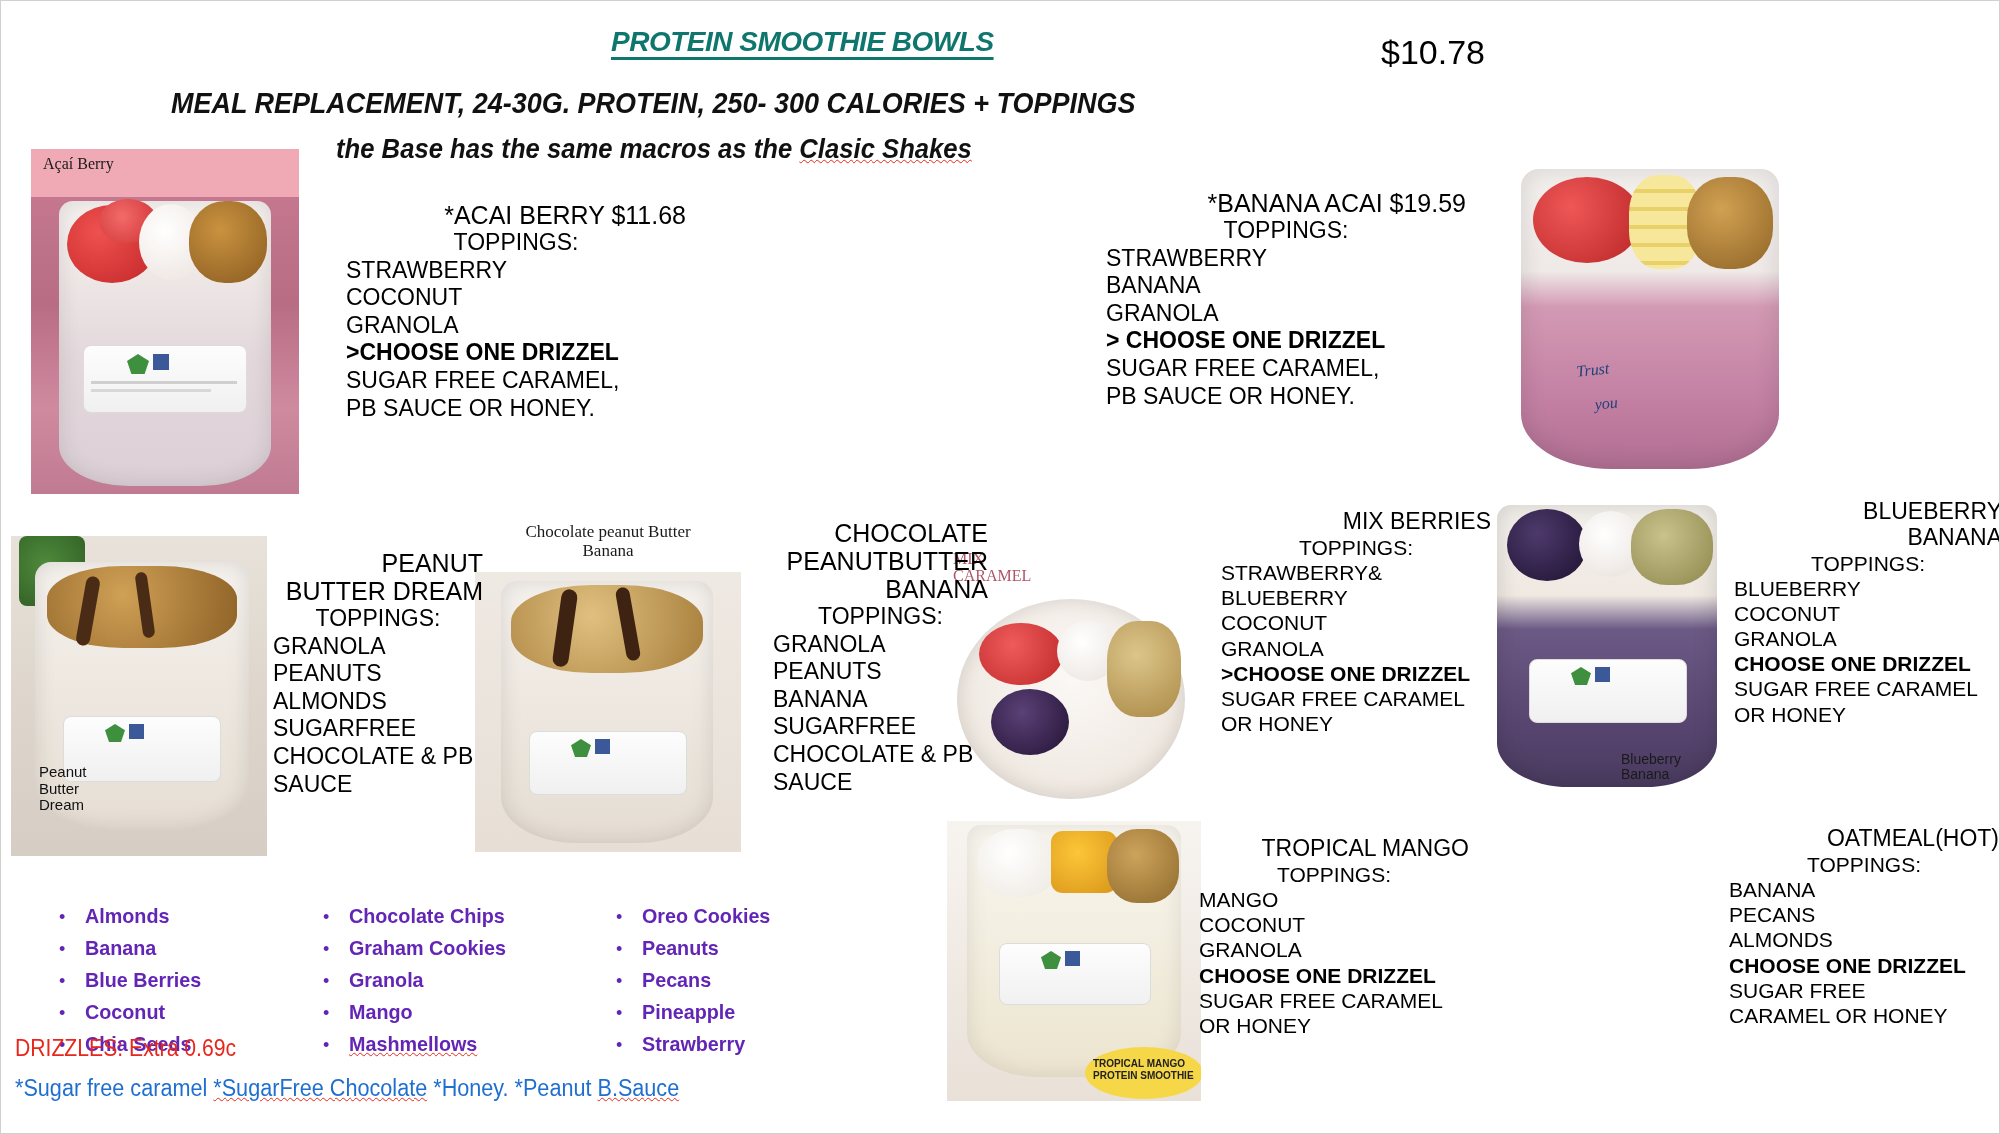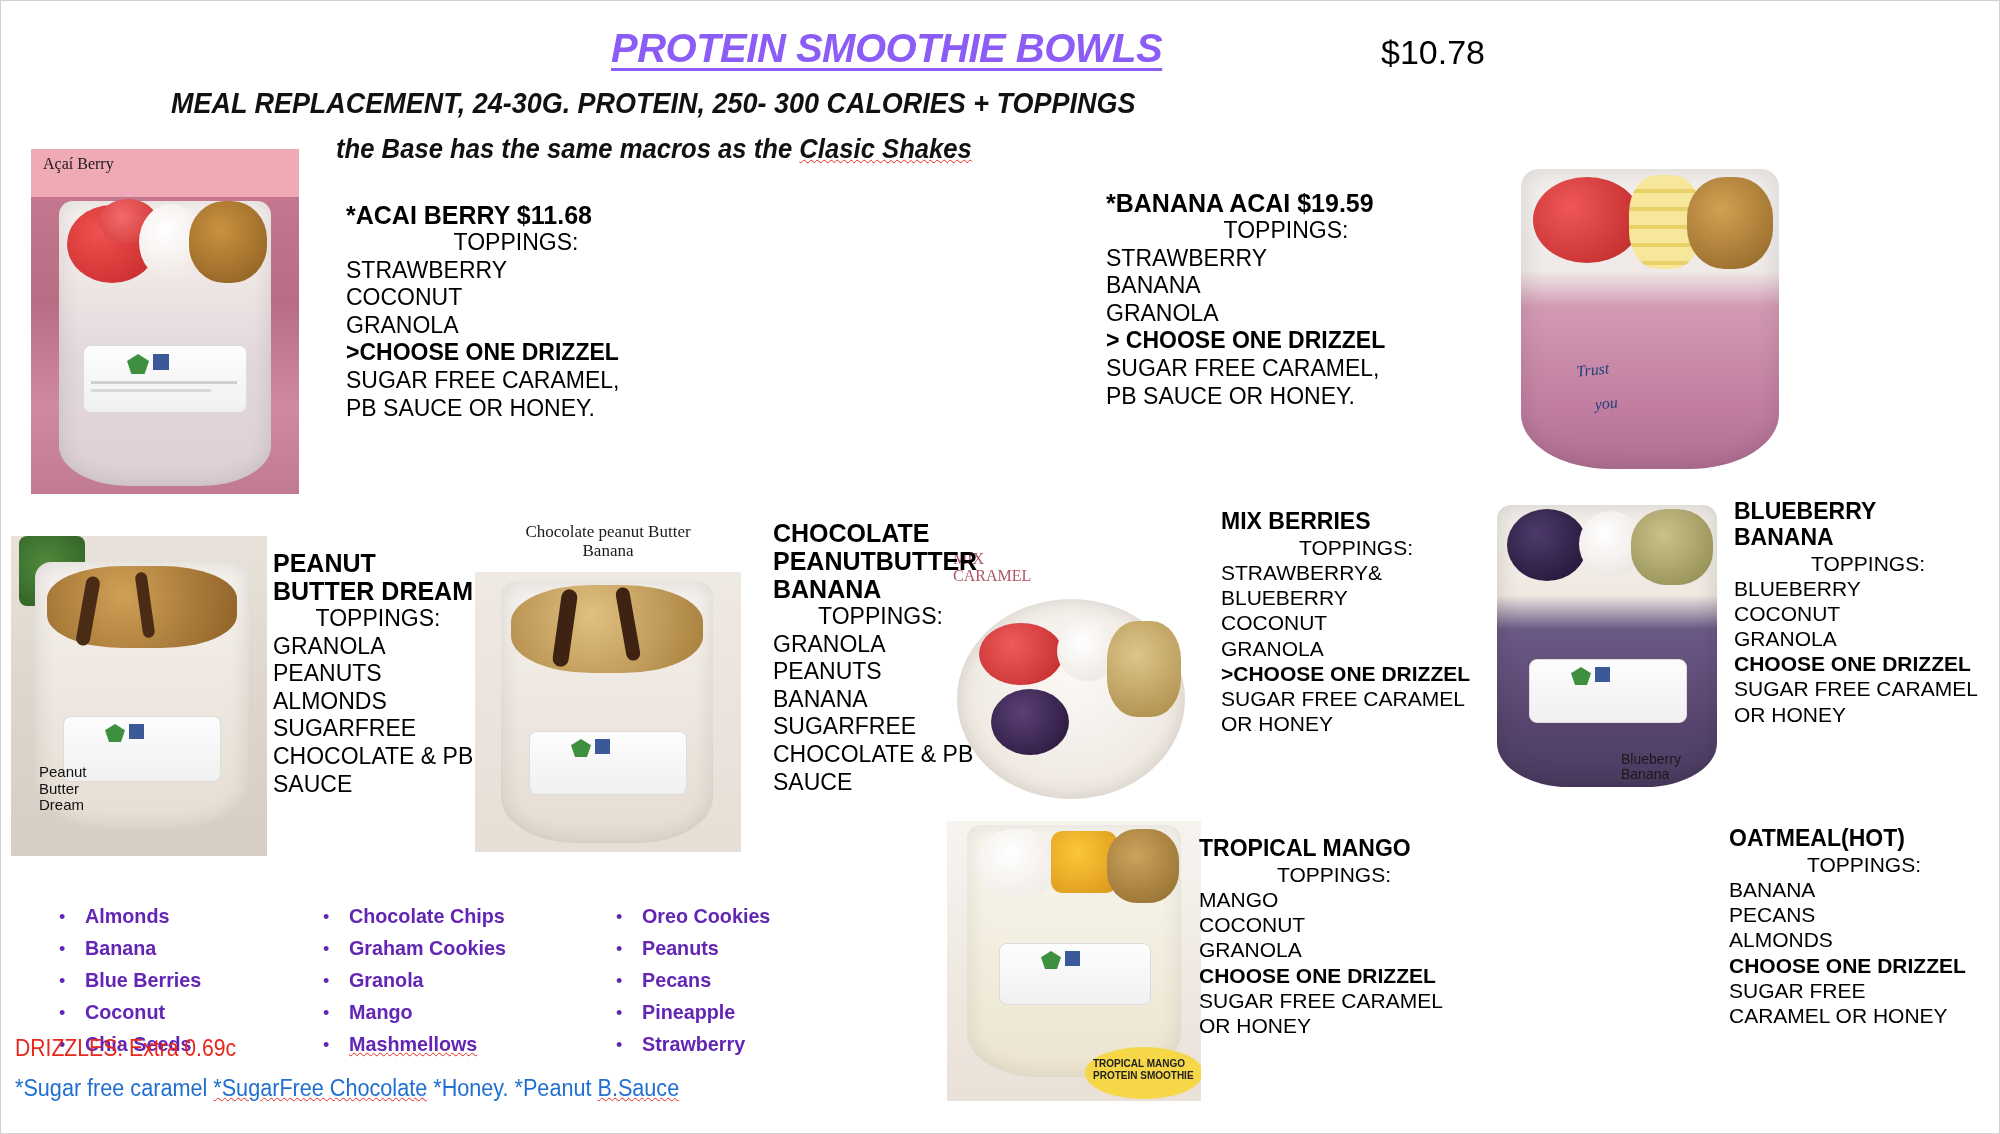--- a/index.html
+++ b/index.html
@@ -17,24 +17,24 @@
     overflow: hidden;
     box-sizing: border-box;
     border: 1px solid #d0d0d0;
   }
   .abs { position: absolute; }
 
   
   #header-title {
     left: 610px; top: 25px;
     font-family: "Liberation Sans", sans-serif;
-    font-size: 40px;
+    font-size: 28px;
     font-weight: bold;
     font-style: italic;
-    color: #8b5cf6;
+    color: #0f766e;
     text-decoration: underline;
     text-decoration-thickness: 3px;
     text-underline-offset: 6px;
     letter-spacing: -0.5px;
     white-space: nowrap;
   }
   #header-price {
     left: 1380px; top: 32px;
     font-size: 34px;
     color: #000;
@@ -80,24 +80,25 @@
     font-family: "Liberation Serif", serif;
     line-height: 1.1;
   }
 
   
   .item {
     font-family: "Liberation Sans", sans-serif;
     color: #000;
   }
   .item .name {
-    font-weight: bold;
+    font-weight: normal;
     font-size: 25px;
     line-height: 1.12;
     white-space: pre-line;
+    text-align: right;
   }
   .item .tlabel {
     font-weight: normal;
     font-size: 23px;
     line-height: 1.2;
     text-align: center;
   }
   .item .topping {
     font-size: 23px;
     line-height: 1.2;

